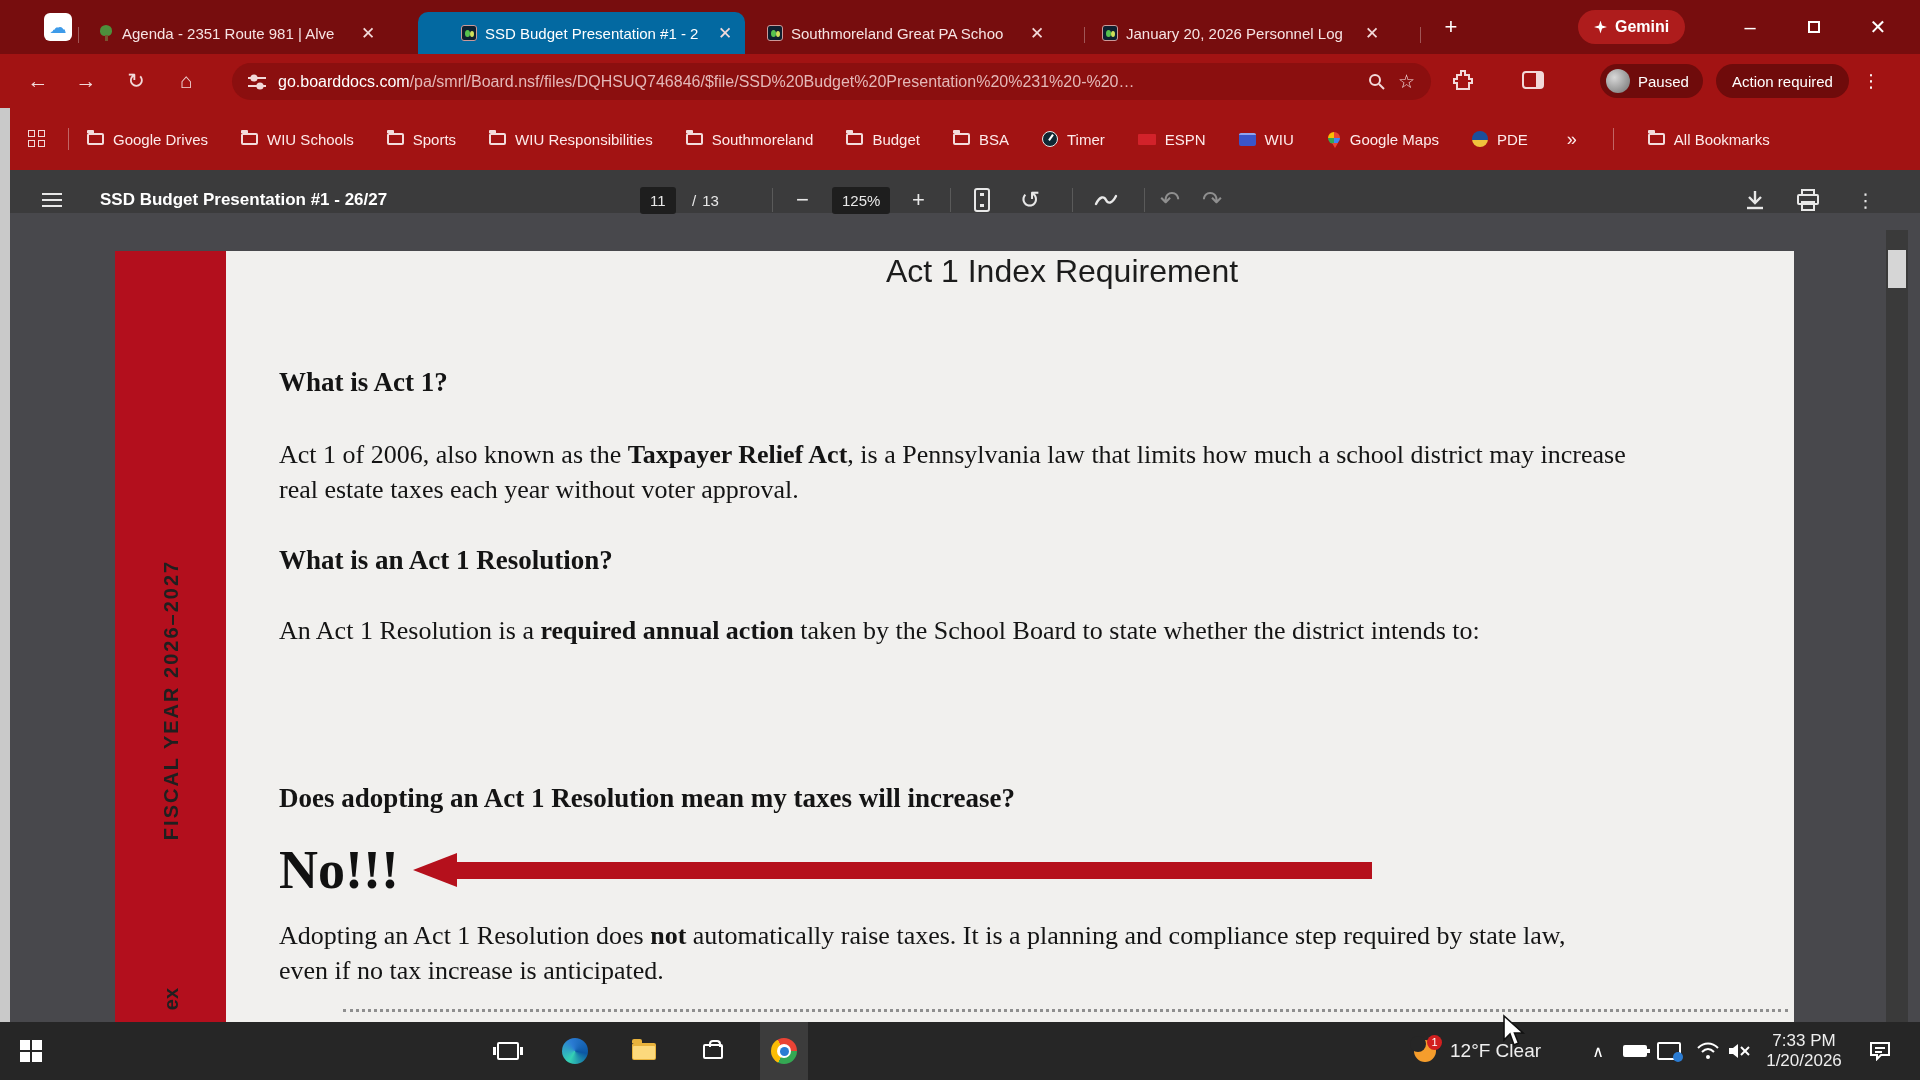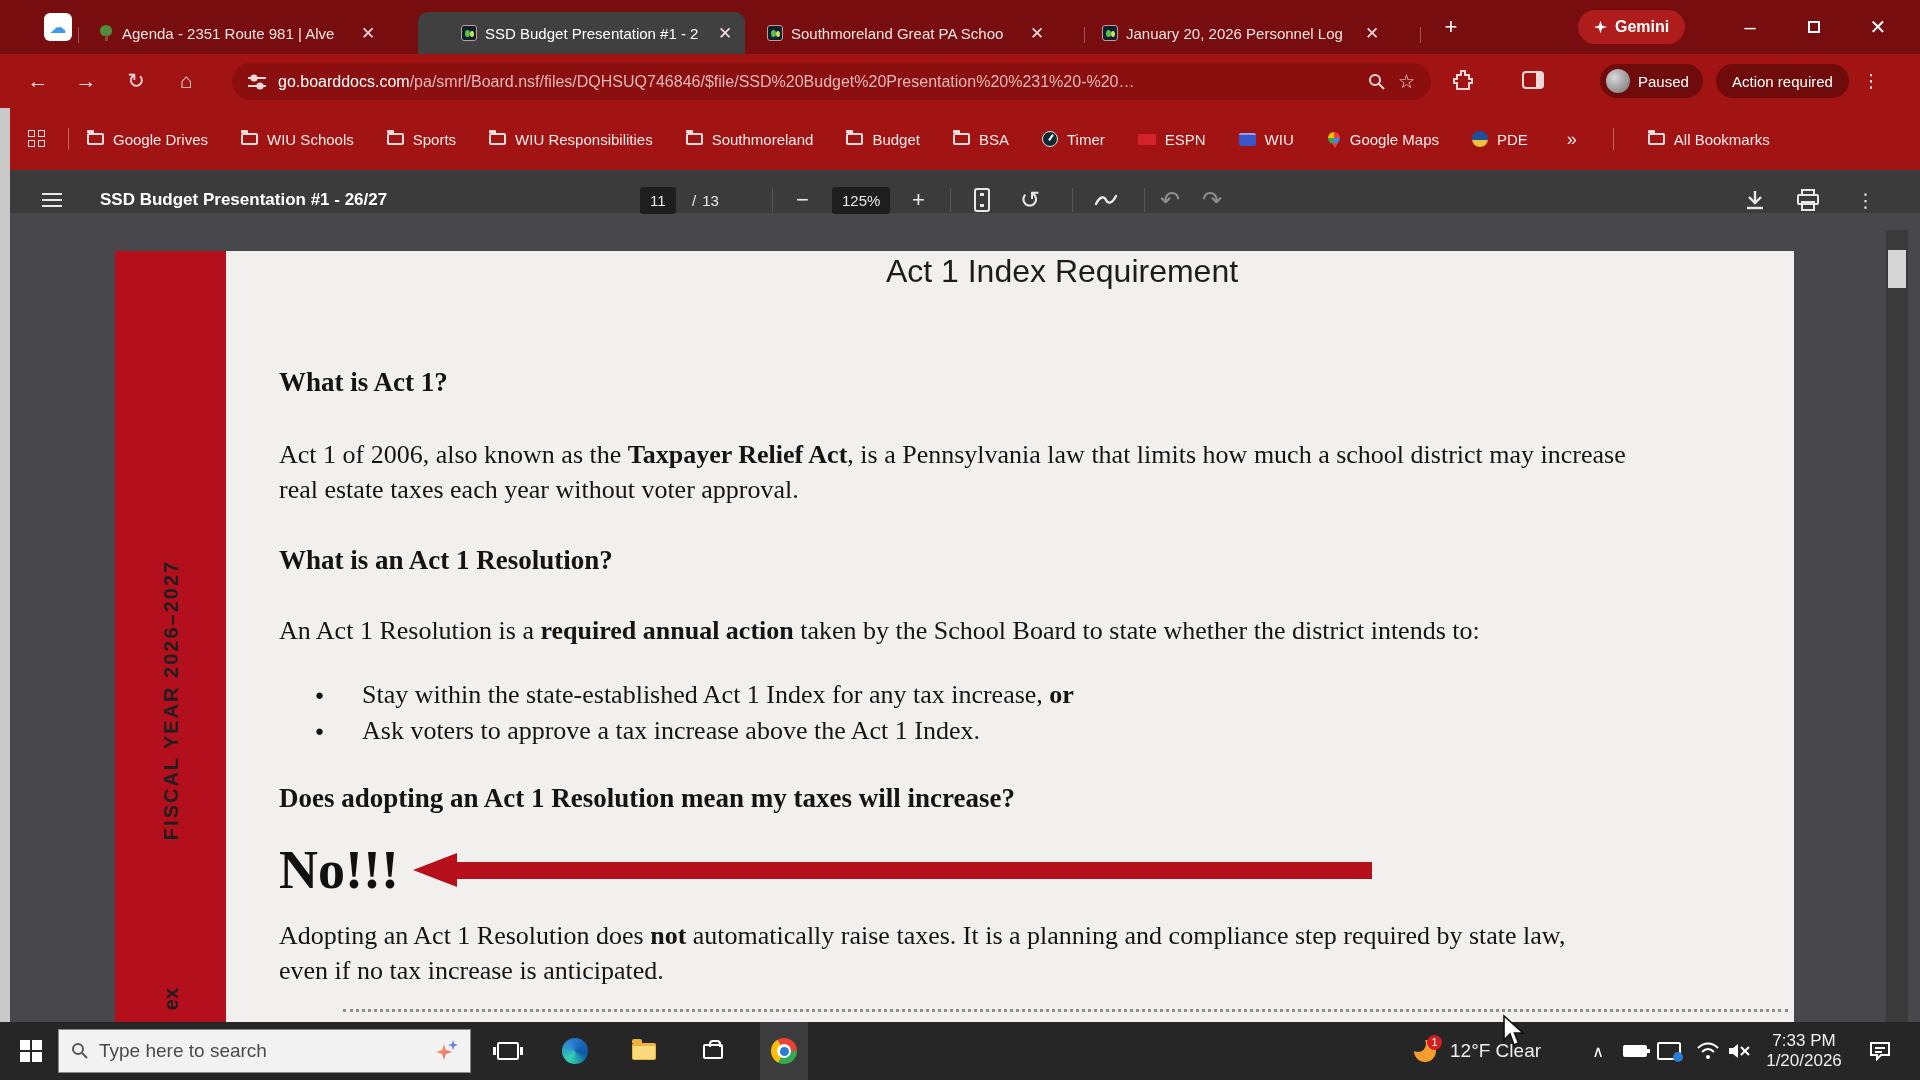--- a/index.html
+++ b/index.html
@@ -5,21 +5,21 @@
   * { margin:0; padding:0; box-sizing:border-box; }
   html,body { width:1920px; height:1080px; overflow:hidden; background:#000; }
   body { font-family:"Liberation Sans", sans-serif; position:relative; }
   .screen { position:absolute; inset:0; width:1920px; height:1080px; background:#48484c; }
 
   
   .tabstrip { position:absolute; left:0; top:0; width:1920px; height:54px; background:#770d0e; }
   .pinned-tab { position:absolute; left:44px; top:13px; width:28px; height:28px; background:#fff; border-radius:6px; display:flex; align-items:center; justify-content:center; }
   .cloud-glyph { color:#3e9be9; font-size:17px; line-height:1; }
   .tab { position:absolute; top:12px; height:42px; display:flex; align-items:center; padding:0 10px 0 14px; color:#f6e3e3; font-size:15px; }
-  .tab.active { background:#404040; border-radius:10px 10px 0 0; color:#fff;padding-left:43px; }
+  .tab.active { background:#0369a1; border-radius:10px 10px 0 0; color:#fff;padding-left:43px; }
   .tab .tab-title { white-space:nowrap; overflow:hidden; max-width:228px; margin:0 8px; flex:1; }
   .tab .tab-close { color:#f3dada; font-size:17px; width:20px; text-align:center; flex:none; }
   .tab1 { left:84px;  width:326px; }
   .tab2 { left:418px; width:327px; }
   .tab3 { left:753px; width:327px; }
   .tab4 { left:1088px;width:322px; }
   .tabsep { position:absolute; top:27px; width:1px; height:16px; background:rgba(255,255,255,.3); }
   .favicon { width:16px; height:16px; flex:none; position:relative; }
   .tree-ic .crown { position:absolute; left:2px; top:0; width:12px; height:11px; background:#4d8f3c; border-radius:50% 50% 40% 40%; }
   .tree-ic .trunk { position:absolute; left:7px; bottom:0; width:3px; height:6px; background:#7a5230; }
@@ -389,24 +389,20 @@
       <div class="band">
         <div class="band-text">FISCAL YEAR 2026–2027</div>
         <div class="band-ex">ex</div>
       </div>
       <div class="page">
         <div class="slide-title">Act 1 Index Requirement</div>
         <div class="h-q h1">What is Act 1?</div>
         <div class="para p1"><span>Act 1 of 2006, also known as the </span><span style="font-weight: bold;">Taxpayer Relief Act</span><span>, is a Pennsylvania law that limits how much a school district may increase real estate taxes each year without voter approval.</span></div>
         <div class="h-q h2">What is an Act 1 Resolution?</div>
         <div class="para p2"><span>An Act 1 Resolution is a </span><span style="font-weight: bold;">required annual action</span><span> taken by the School Board to state whether the district intends to:</span></div>
-        <ul class="bullets">
-          <li><span>Stay within the state-established Act 1 Index for any tax increase, </span><span style="font-weight: bold;">or</span></li>
-          <li><span>Ask voters to approve a tax increase above the Act 1 Index.</span></li>
-        </ul>
         <div class="h-q h3">Does adopting an Act 1 Resolution mean my taxes will increase?</div>
         <div class="no-row">
           <span class="no-word">No!!!</span>
           <span class="big-arrow">
             <span class="arrow-head"></span>
             <span class="arrow-shaft"></span>
           </span>
         </div>
         <div class="para p3"><span>Adopting an Act 1 Resolution does </span><span style="font-weight: bold;">not</span><span> automatically raise taxes. It is a planning and compliance step required by state law, even if no tax increase is anticipated.</span></div>
         <div class="dash-line"></div>
@@ -420,31 +416,20 @@
 
   <div class="taskbar">
     <div class="tb start">
         <span>
           <i></i>
           <i></i>
           <i></i>
           <i></i>
         </span>
       </div>
-    <div class="searchbox">
-      <svg width="18" height="18" viewBox="0 0 18 18">
-          <circle cx="7" cy="7" r="5" fill="none" stroke="#555" stroke-width="2"></circle>
-          <line x1="11" y1="11" x2="16" y2="16" stroke="#555" stroke-width="2"></line>
-        </svg>
-      <span class="flexfill">Type here to search</span>
-      <span class="sparkle">
-          <i class="s1"></i>
-          <i class="s2"></i>
-        </span>
-    </div>
     <div class="tb taskview">
         <span></span>
       </div>
     <div class="tb edge">
         <span></span>
       </div>
     <div class="tb explorer">
         <span></span>
       </div>
     <div class="tb store">

